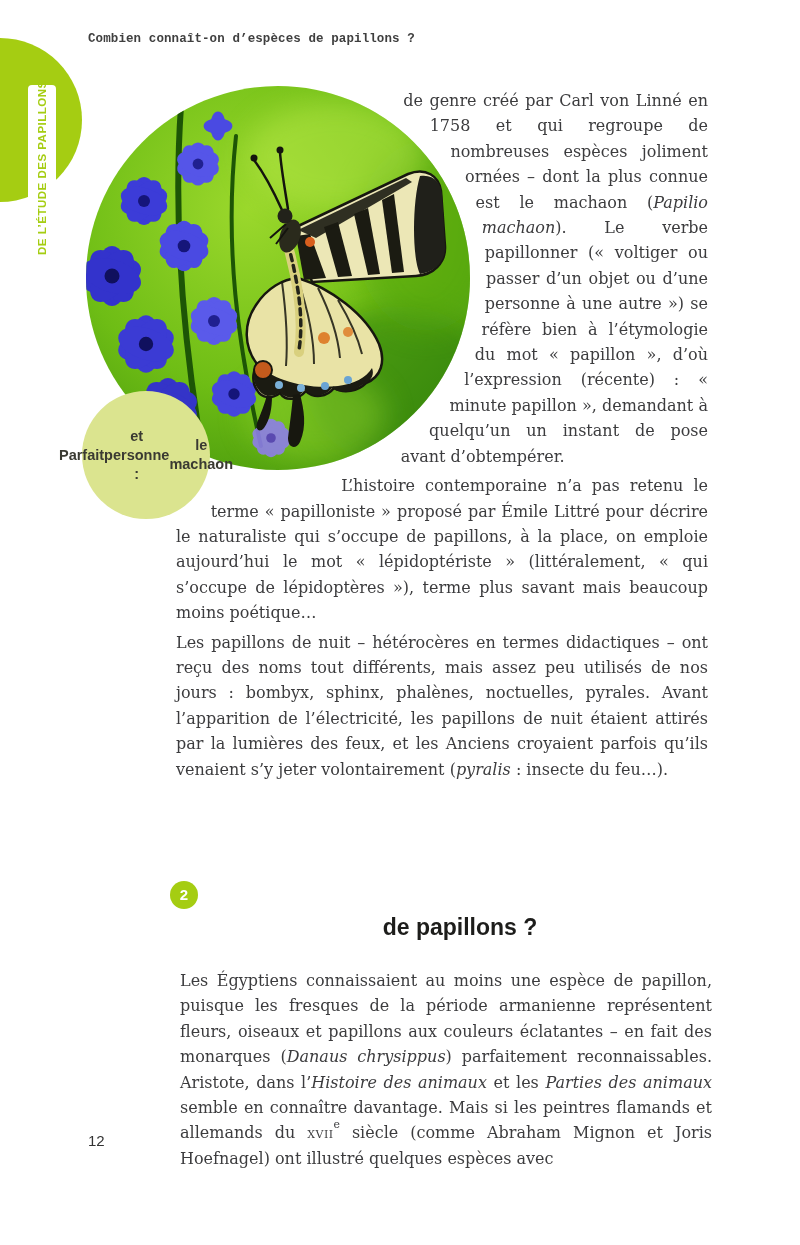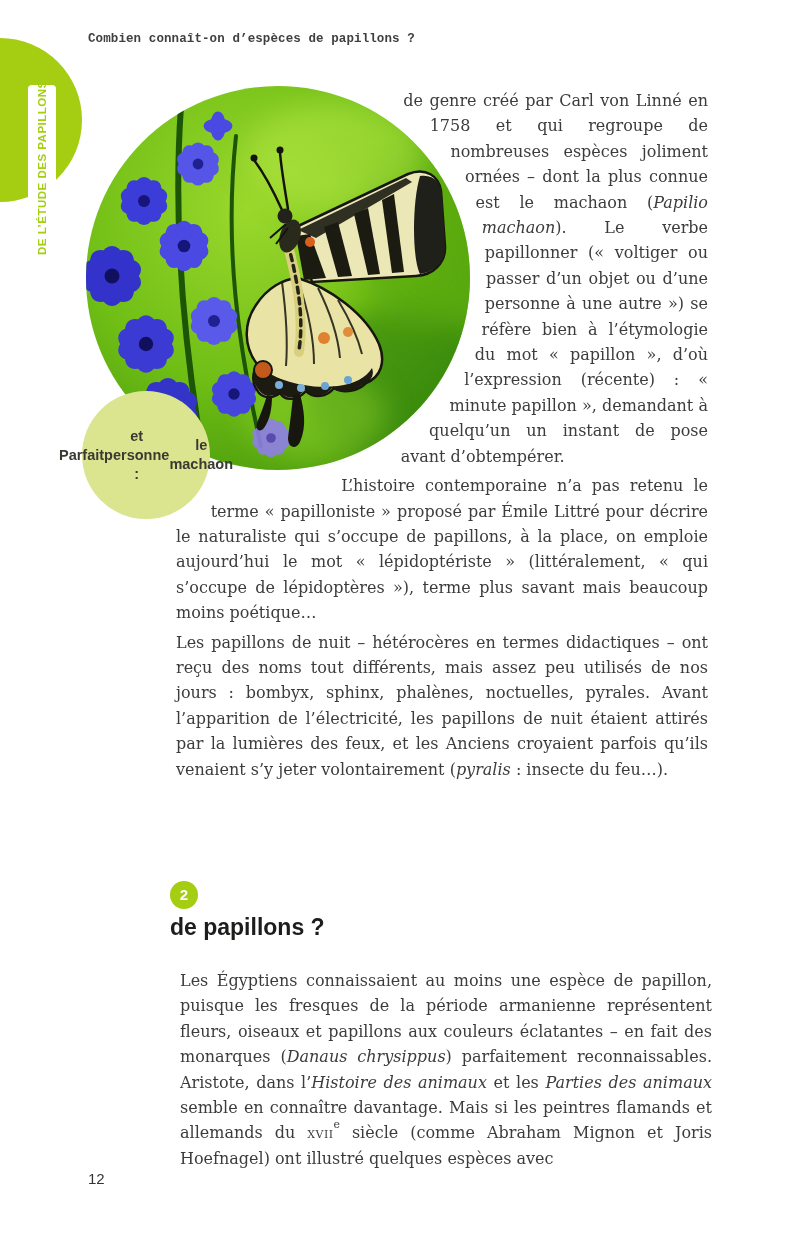--- a/index.html
+++ b/index.html
@@ -50,25 +50,25 @@
   sup{font-size:.68em;line-height:0;position:relative;top:-.38em;}
 
   
   .heading{position:absolute;left:170px;top:878px;width:580px;z-index:2;
     font-family:"Liberation Sans","DejaVu Sans",sans-serif;font-weight:700;
     color:var(--heading,#1d1d1b);}
   .h-line1{display:flex;align-items:center;height:33px;font-size:23px;}
   .num{width:28px;height:28px;border-radius:50%;background:var(--accent,#a5cd12);
     color:#fff;font-size:15px;display:inline-flex;align-items:center;justify-content:center;
     margin-right:16px;flex:none;}
-  .h-line2{font-size:23px;margin-top:3px;}
+  .h-line2{font-size:23px;margin-top:3px;text-align:center;}
 
   .content2{position:absolute;left:176px;top:964px;width:540px;z-index:2;}
 
-  .page-number{position:absolute;left:88px;top:1170px;
+  .page-number{position:absolute;left:88px;top:1132px;
     font-family:"Liberation Sans","DejaVu Sans",sans-serif;
     font-size:15px;color:#333;}
 </style>
 </head>
 <body>
 
 <div class="page">
 
   <div class="running-header">Combien connaît-on d’espèces de papillons ?</div>
 

